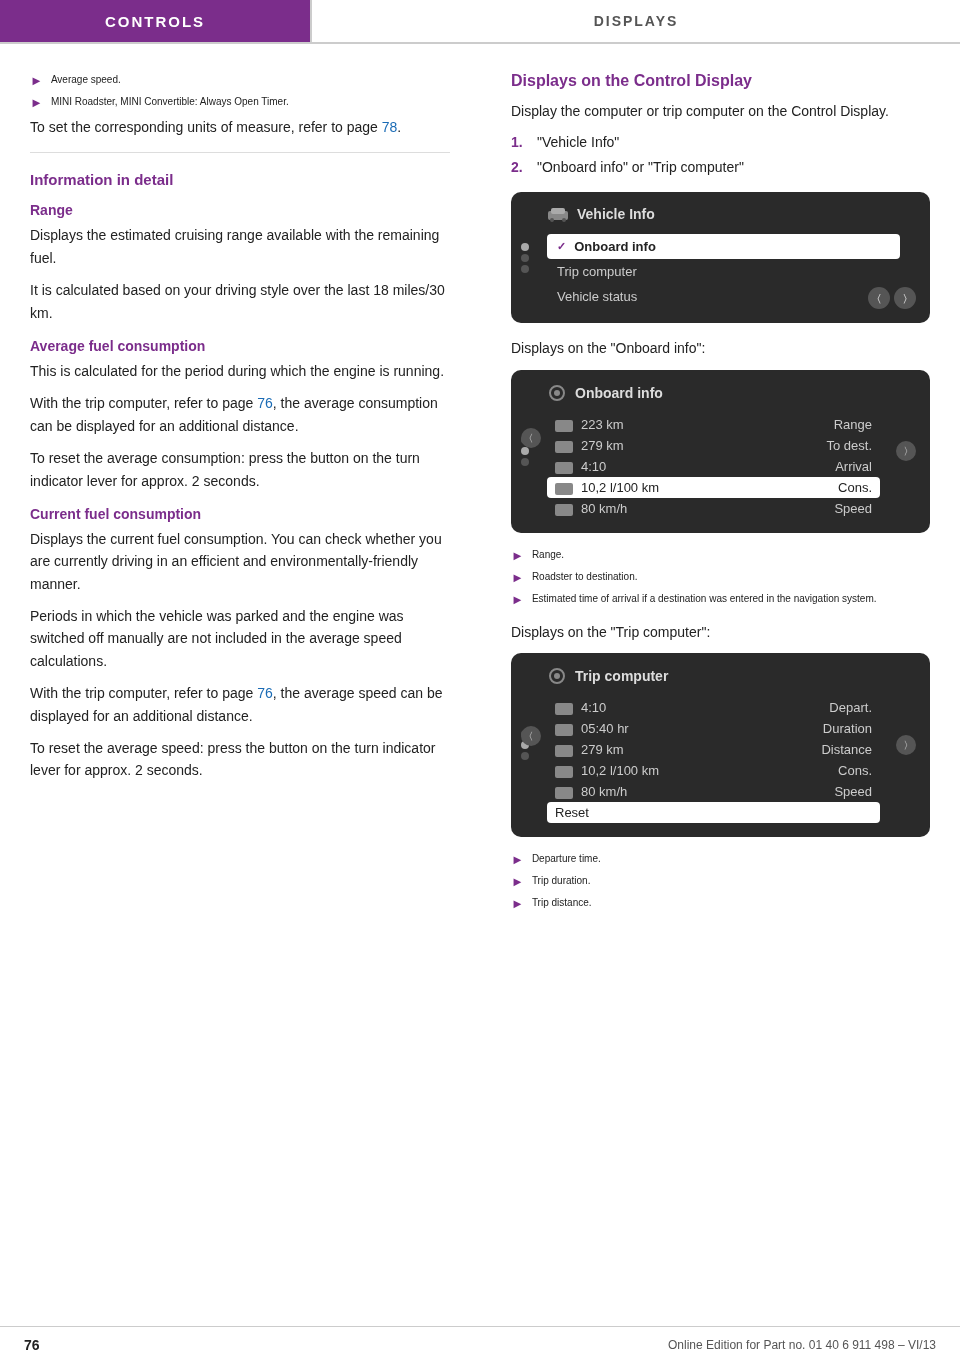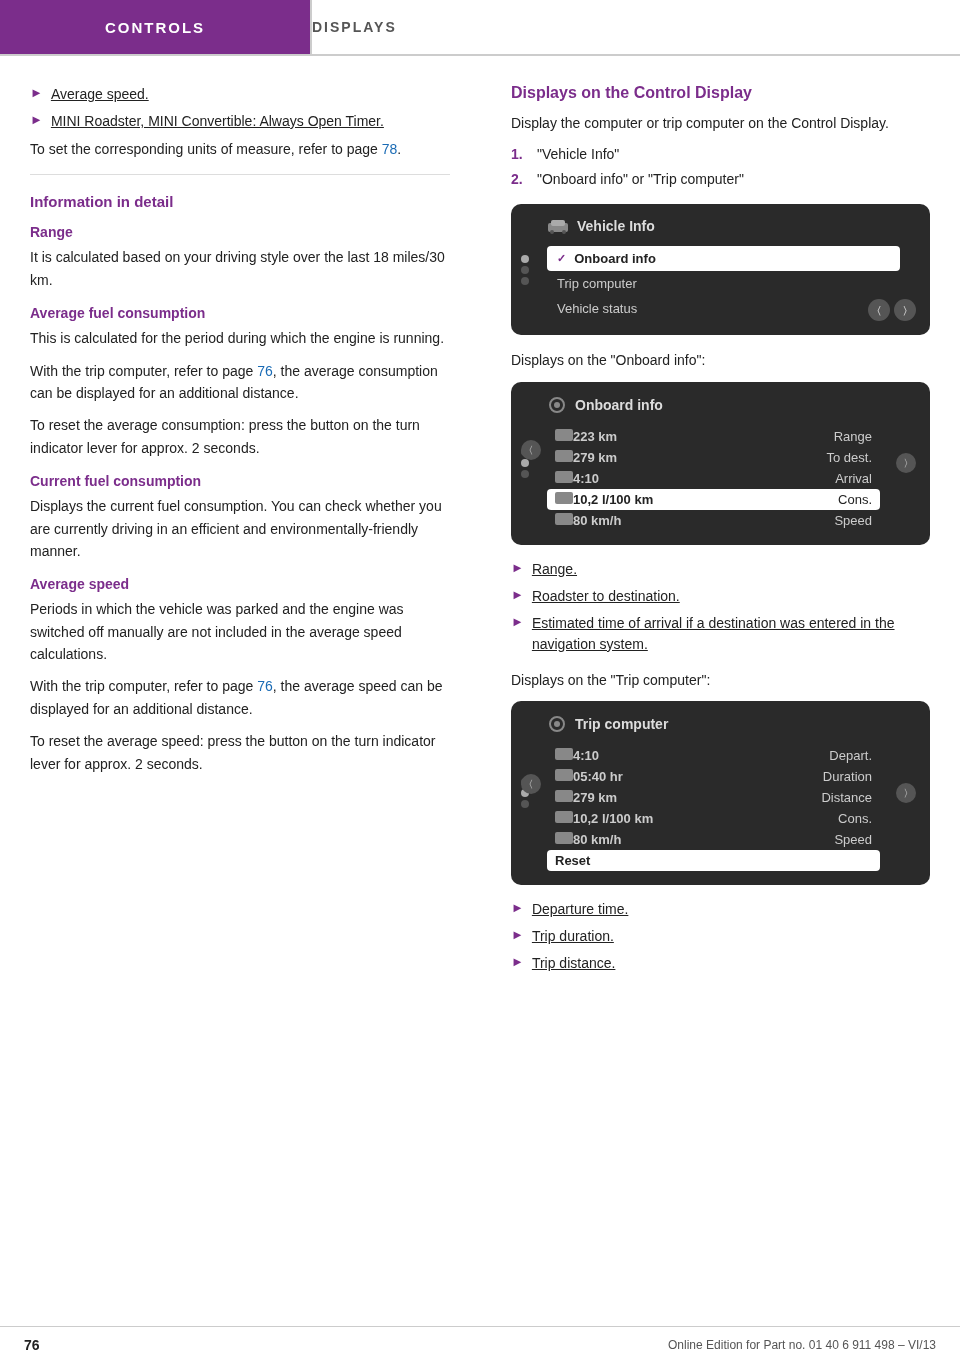--- a/index.html
+++ b/index.html
@@ -9,39 +9,39 @@
       background: #fff;
       color: #222;
       width: 960px;
       min-height: 1362px;
       position: relative;
     }
 
     
     .header {
       display: flex;
-      height: 56px;
+      height: 44px;
       border-bottom: 2px solid #ccc;
     }
     .header-controls {
       background: #7b2d8b;
       color: #fff;
       font-weight: bold;
       font-size: 15px;
       letter-spacing: 2px;
       display: flex;
       align-items: center;
       justify-content: center;
       width: 310px;
       text-transform: uppercase;
     }
     .header-displays {
       display: flex;
       align-items: center;
-      justify-content: flex-start;
+      justify-content: center;
       flex: 1;
       font-size: 14px;
       letter-spacing: 2px;
       color: #555;
       text-transform: uppercase;
       font-weight: bold;
       border-left: 2px solid #ccc;
     }
 
     
@@ -70,23 +70,22 @@
       margin-bottom: 6px;
       gap: 8px;
     }
     .bullet-arrow {
       color: #7b2d8b;
       font-size: 13px;
       margin-top: 1px;
       flex-shrink: 0;
     }
     .bullet-text {
-      font-size: 14px;
+      font-size: 10px;
       line-height: 1.5;
-      text-decoration: underline;
     }
 
     .para {
       font-size: 14px;
       line-height: 1.6;
       margin-bottom: 10px;
     }
 
     .section-title {
       color: #7b2d8b;
@@ -200,22 +199,22 @@
       font-size: 13px;
       color: #ccc;
     }
     .screen-data-row.selected-row {
       background: #fff;
       color: #222;
       border-radius: 4px;
     }
     .screen-data-left {
       display: flex;
-      align-items: flex-start;
-      font-weight: bold;
+      align-items: flex-end;
+      gap: 8px;
     }
 
     
     .footer {
       position: absolute;
       bottom: 0;
       left: 0;
       right: 0;
       height: 36px;
       border-top: 1px solid #ccc;
@@ -269,33 +268,33 @@
 
     <p class="para">
       <span>To set the corresponding units of measure, refer to page </span><a class="link-text">78</a><span>.</span>
     </p>
 
     <div class="separator-line"></div>
 
     <div class="section-title">Information in detail</div>
 
     <div class="sub-section-title">Range</div>
+    <p class="para">Displays the estimated cruising range available with the remaining fuel.</p>
     <p class="para">It is calculated based on your driving style over the last 18 miles/30 km.</p>
 
     <div class="sub-section-title">Average fuel consumption</div>
     <p class="para">This is calculated for the period during which the engine is running.</p>
     <p class="para">
       <span>With the trip computer, refer to page </span><a class="link-text">76</a><span>, the average consumption can be displayed for an additional distance.</span>
     </p>
     <p class="para">To reset the average consumption: press the button on the turn indicator lever for approx. 2 seconds.</p>
 
     <div class="sub-section-title">Current fuel consumption</div>
     <p class="para">Displays the current fuel consumption. You can check whether you are currently driving in an efficient and environmentally-friendly manner.</p>
 
-    <div class="sub-section-title">Average speed</div>
     <p class="para">Periods in which the vehicle was parked and the engine was switched off manually are not included in the average speed calculations.</p>
     <p class="para">
       <span>With the trip computer, refer to page </span><a class="link-text">76</a><span>, the average speed can be displayed for an additional distance.</span>
     </p>
     <p class="para">To reset the average speed: press the button on the turn indicator lever for approx. 2 seconds.</p>
 
   </div>
 
   <div class="right-col">
 

